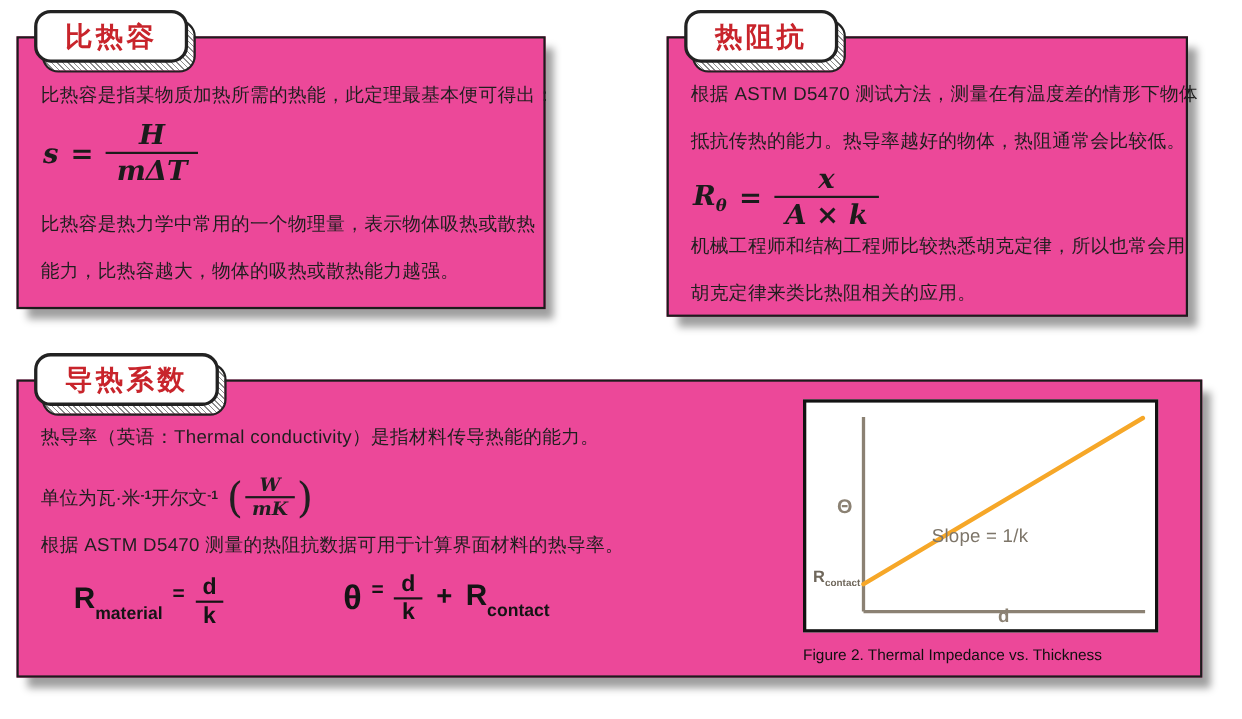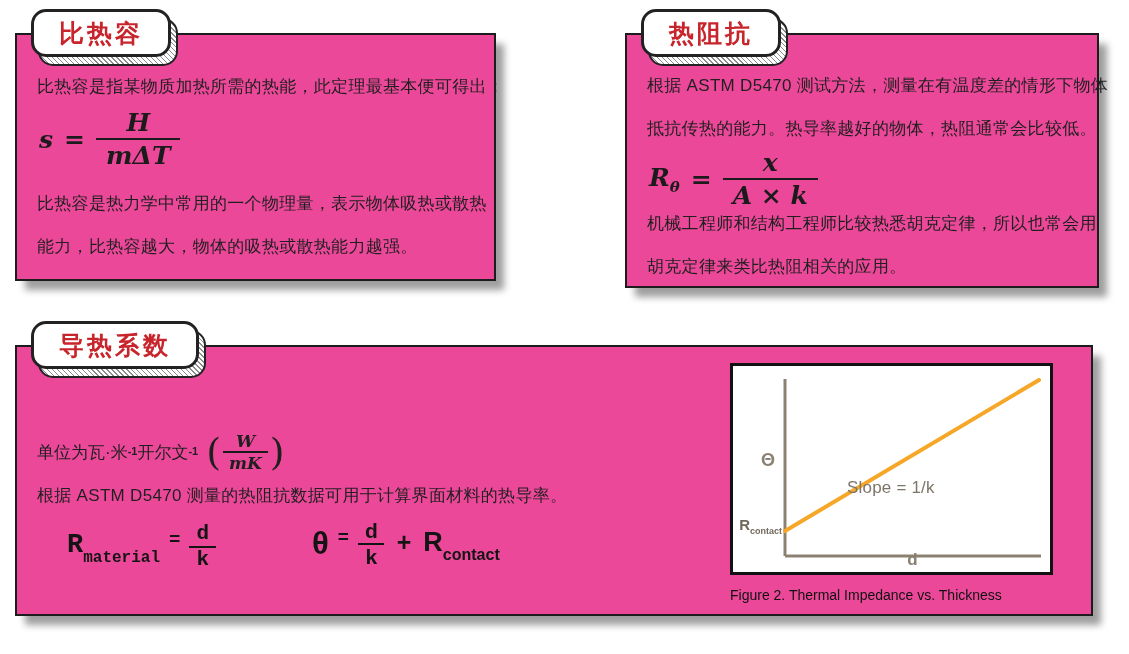--- a/index.html
+++ b/index.html
@@ -14,21 +14,21 @@
   .page{
     position:relative;width:1129px;height:654px;background:#ffffff;overflow:hidden;
     font-family:"Liberation Sans",sans-serif;color:var(--ink);
   }
   
   .card{
     position:absolute;background:#ec4899;border:2px solid #1c1c1c;
     box-shadow:9px 10px 7px -1px rgba(0,0,0,0.38);
   }
   .card-1{left:15px;top:33px;width:481px;height:248px;}
-  .card-2{left:625px;top:33px;width:474px;height:255px;}
+  .card-2{left:606px;top:33px;width:474px;height:255px;}
   .card-3{left:15px;top:345px;width:1078px;height:271px;}
   
   .tab{position:absolute;top:-26px;left:14px;height:48px;z-index:3;}
   .tab-base{
     position:absolute;left:7px;top:9px;width:100%;height:100%;
     border:2px solid #222;border-radius:15px;
     background:repeating-linear-gradient(45deg,#ffffff 0 2.5px,#8c8c8c 2.5px 3.5px);
   }
   .tab-face{
     position:relative;height:100%;display:flex;align-items:center;
@@ -132,37 +132,38 @@
   </section>
 
   <section class="card card-3">
     <div class="tab">
       <div class="tab-base"></div>
       <div class="tab-face">
         <span>导热系数</span>
       </div>
     </div>
 
+    <div class="txt" style="top:39px;left:20px;">热导率（英语：Thermal conductivity）是指材料传导热能的能力。</div>
 
     <div class="units" style="top:83px;left:20px;">
       <span>单位为瓦·米</span>
         <sup>-1</sup>
         <span>开尔文</span>
         <sup>-1</sup>
       <span class="paren" style="margin-left:8px;">(</span>
       <span class="frac ufrac">
         <span class="num" style="padding:0 6px;">W</span>
         <span class="den" style="padding:0 6px;text-align:center;">mK</span>
       </span>
       <span class="paren">)</span>
     </div>
 
     <div class="txt" style="top:137px;left:20px;">根据 ASTM D5470 测量的热阻抗数据可用于计算界面材料的热导率。</div>
 
-    <div class="mathsans" style="top:175px;left:50px;font-family:Liberation Mono, monospace;">
+    <div class="mathsans" style="top:175px;left:50px;">
       <span class="lhs"><span>R</span><sub>material</sub></span>
       <span class="eq">=</span>
       <span class="sfrac">
         <span class="num">d</span>
         <span class="den">k</span>
       </span>
     </div>
 
     <div class="mathsans" style="top:172px;left:295px;">
       <span class="theta">θ</span>

